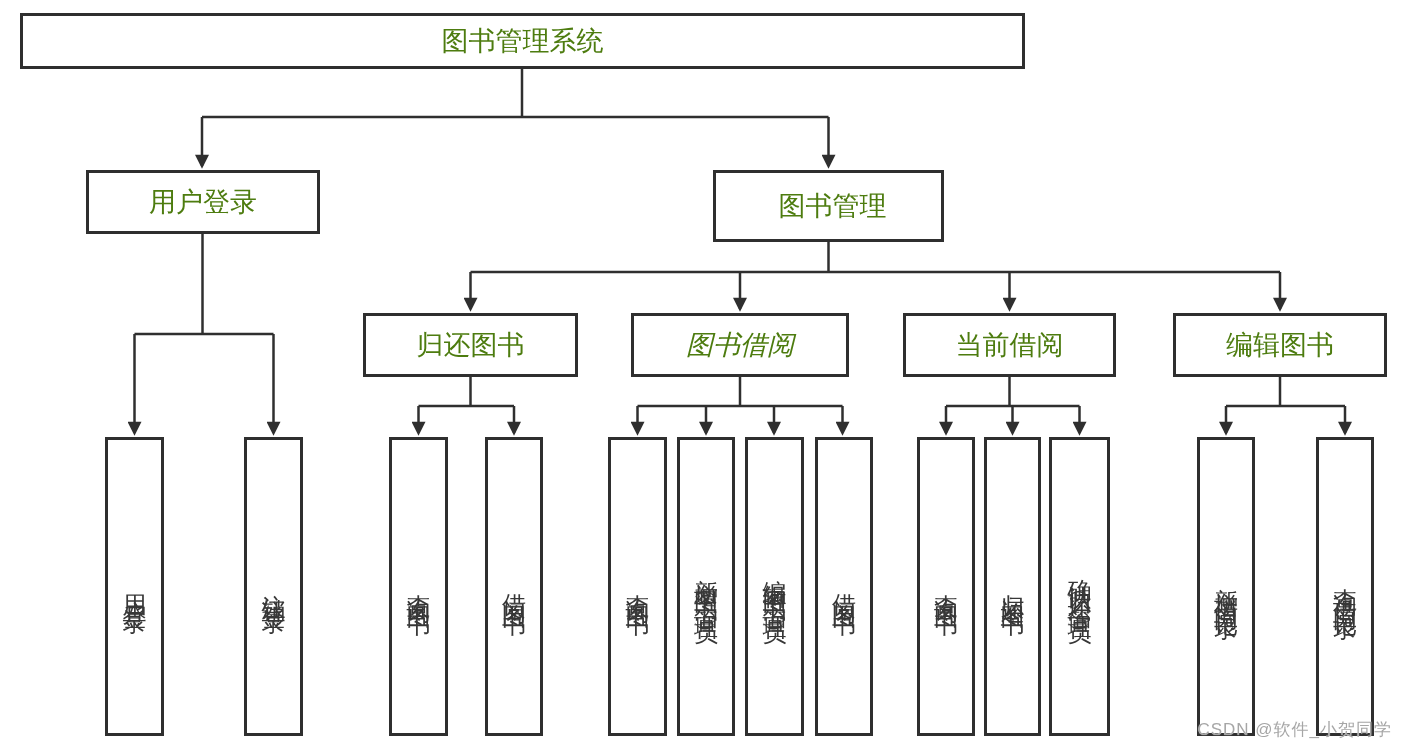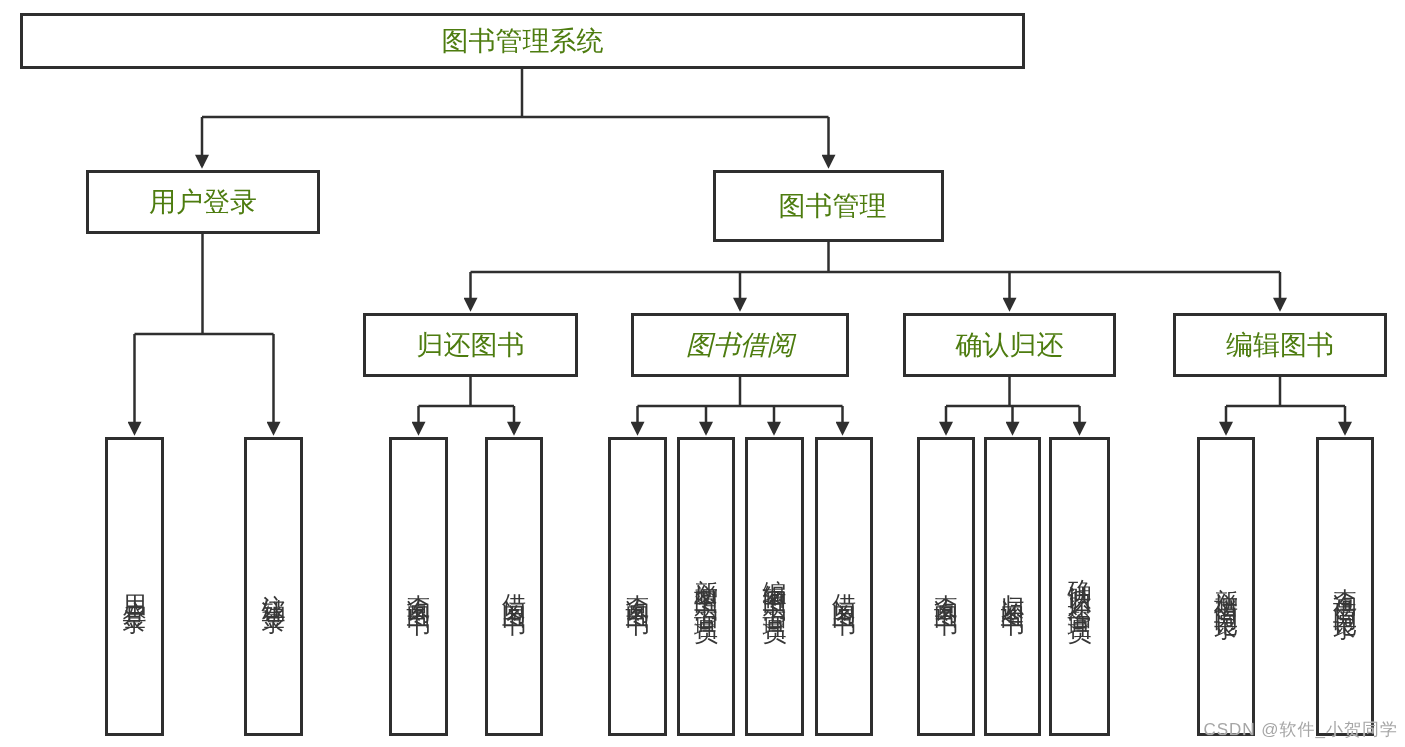--- a/index.html
+++ b/index.html
@@ -53,21 +53,21 @@
     writing-mode: vertical-rl;
     text-orientation: mixed;
     font-size: 24px;
     line-height: 1;
     letter-spacing: 6px;
     color: #373737;
     white-space: nowrap;
   }
   .watermark {
     position: absolute;
-    right: 7px;
+    right: 13px;
     bottom: 6px;
     font-size: 17px;
     color: #a6a6a6;
     letter-spacing: 1px;
     white-space: nowrap;
     text-shadow: 0 0 1px #ffffff;
   }
 </style>
 </head>
 <body>
@@ -135,21 +135,21 @@
     <span class="hlabel">图书管理</span>
   </div>
 
   <div class="nodebox" style="left:363px; top:313px; width:215px; height:64px;">
     <span class="hlabel">归还图书</span>
   </div>
   <div class="nodebox" style="left:631px; top:313px; width:218px; height:64px;font-style:italic;">
     <span class="hlabel">图书借阅</span>
   </div>
   <div class="nodebox" style="left:903px; top:313px; width:213px; height:64px;">
-    <span class="hlabel">确认归还</span>
+    <span class="hlabel">当前借阅</span>
   </div>
   <div class="nodebox" style="left:1173px; top:313px; width:214px; height:64px;">
     <span class="hlabel">编辑图书</span>
   </div>
 
   <div class="leaf" style="left:105px; top:437px; width:59px; height:299px;">
     <span class="vlabel">用户登录</span>
   </div>
   <div class="leaf" style="left:244px; top:437px; width:59px; height:299px;">
     <span class="vlabel">注销登录</span>

